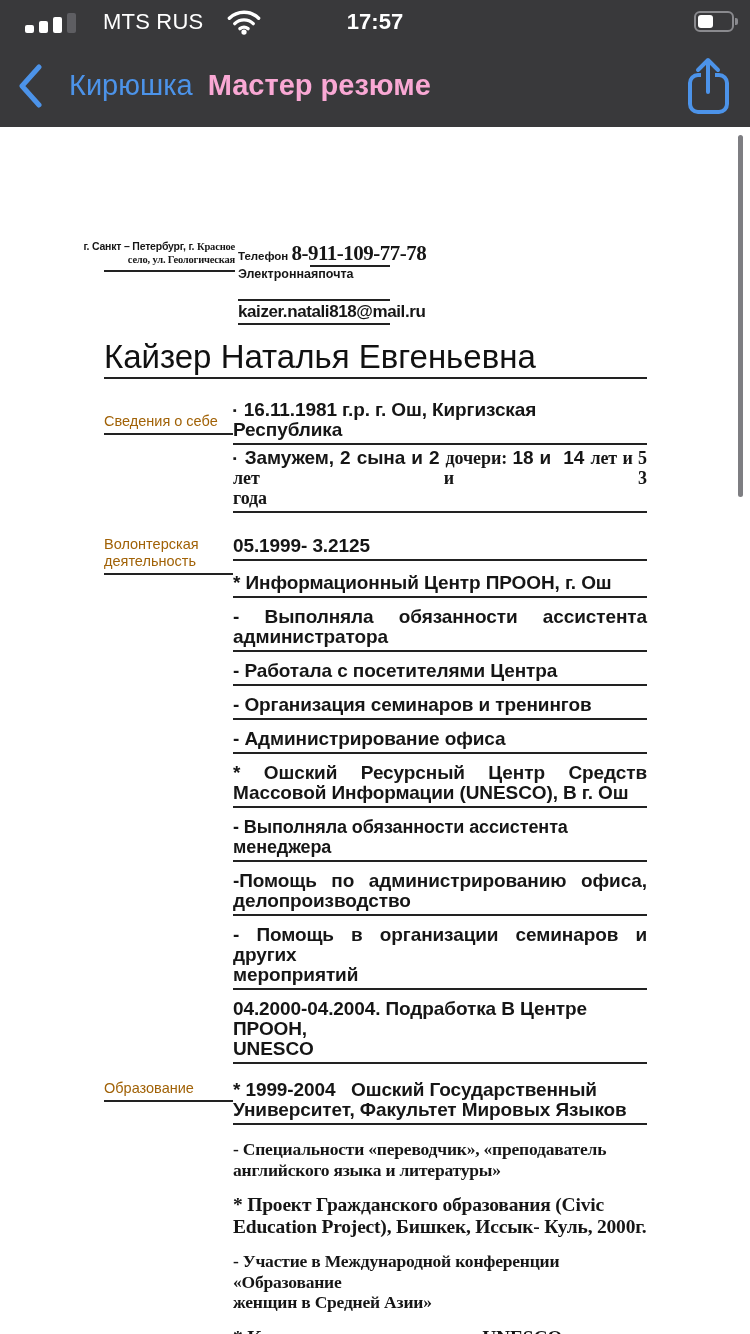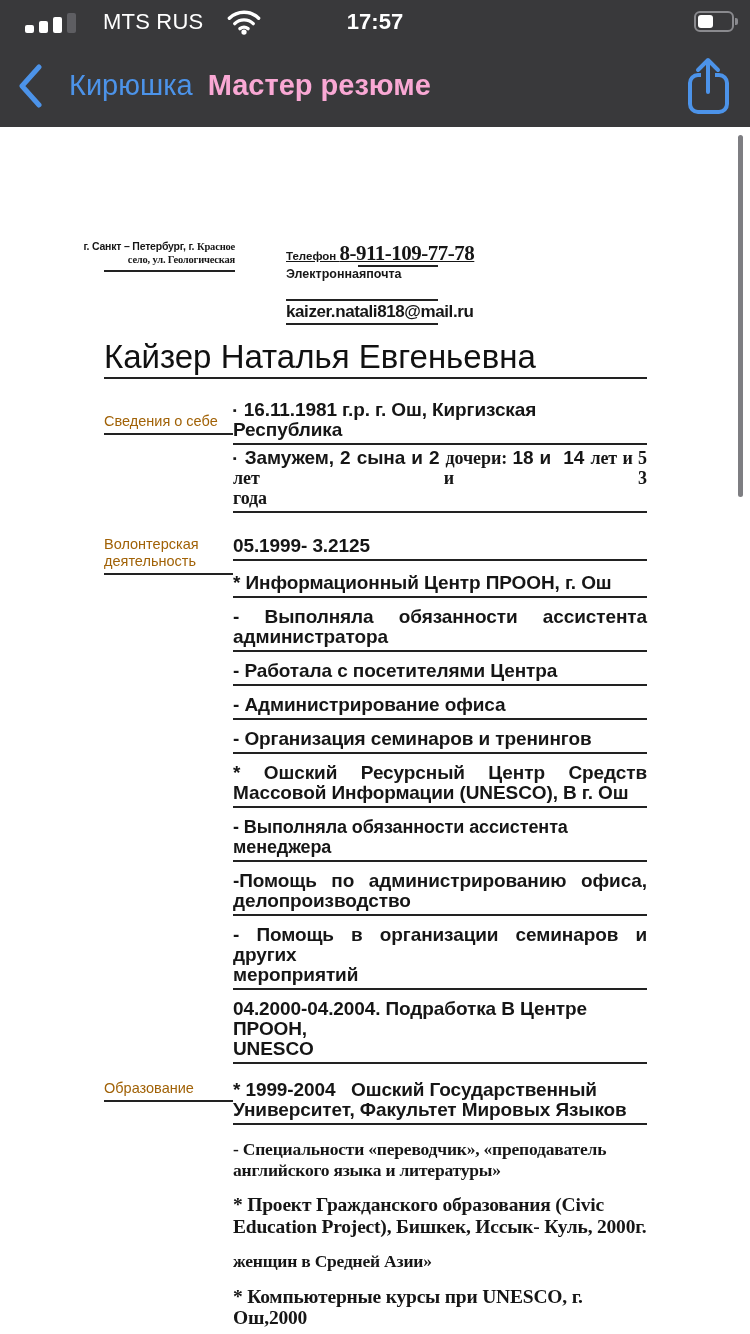--- a/index.html
+++ b/index.html
@@ -28,27 +28,27 @@
   .back-label { font-size:29px; font-weight:400; color:#4C93E9; }
   .nav-title { margin-left:15px; font-size:29px; font-weight:700; color:#f9a8d4; }
   .share-btn { margin-left:auto; cursor:pointer; display:flex; }
 
   
   .doc { position:absolute; top:127px; left:0; width:750px; height:1207px;
          background:#fff; padding:114px 103px 0 104px; color:#161616; }
   .scroll-thumb { position:absolute; right:7px; top:135px; width:5px; height:362px;
                   background:#7E7E82; border-radius:3px; }
 
-  .contact { display:flex; margin-bottom:3px;gap:48px; }
+  .contact { display:flex; margin-bottom:3px; }
   .addr-cell { position:relative; width:131px; height:31px; border-bottom:2px solid #222; }
   .addr-in { position:absolute; right:0; bottom:4px; text-align:right; white-space:nowrap;
              font-size:10.5px; line-height:12.5px; font-weight:bold; letter-spacing:-.2px; }
   .serif { font-family:"Liberation Serif", serif; }
   .right-cell { width:152px; margin-left:3px; }
-  .phone-row { white-space:nowrap;text-decoration:underline; }
+  .phone-row { white-space:nowrap; }
   .phone-label { font-size:11.5px; font-weight:bold; }
   .phone-num { font-family:"Liberation Serif", serif; font-size:21px; font-weight:bold;
                letter-spacing:-.5px; }
   .phone-ul { width:80px; margin-left:auto; border-bottom:2px solid #222; margin-top:-1px; }
   .email-label { font-size:12.5px; font-weight:bold; border-bottom:2px solid #222;
                  padding-bottom:18px; }
   .email { font-size:17px; font-weight:bold; letter-spacing:-.4px; white-space:nowrap;
            border-bottom:2px solid #222; padding:1px 0 1px; }
 
   .name { font-size:33px; font-weight:400; line-height:35px; color:#111;
@@ -155,22 +155,22 @@
     <div class="row">
       <div class="sec-label">Волонтерская деятельность</div>
       <div>
         <div class="sansb cb" style="margin-bottom:12px">05.1999- 3.2125</div>
         <div class="sansb cb">* Информационный Центр ПРООН, г. Ош</div>
         <div class="sansb cb">
           <div class="spread">- Выполняла обязанности ассистента</div>
           <div>администратора</div>
         </div>
         <div class="sansb cb">- Работала с посетителями Центра</div>
+        <div class="sansb cb">- Организация семинаров и тренингов</div>
         <div class="sansb cb">- Администрирование офиса</div>
-        <div class="sansb cb">- Организация семинаров и тренингов</div>
         <div class="sansb cb">
           <div class="spread">* Ошский Ресурсный Центр Средств</div>
           <div>Массовой Информации (UNESCO), В г. Ош</div>
         </div>
         <div class="sansb cb" style="font-size:18px">- Выполняла обязанности ассистента менеджера</div>
         <div class="sansb cb">
           <div class="spread">-Помощь по администрированию офиса,</div>
           <div>делопроизводство</div>
         </div>
         <div class="sansb cb">
@@ -193,20 +193,21 @@
         </div>
         <div class="sm-serif">
           <div>- Специальности «переводчик», «преподаватель</div>
           <div>английского языка и литературы»</div>
         </div>
         <div class="lg-serif">
           <div>* Проект Гражданского образования (Civic</div>
           <div>Education Project), Бишкек, Иссык- Куль, 2000г.</div>
         </div>
         <div class="sm-serif">
+          <div>- Участие в Международной конференции «Образование</div>
           <div>женщин в Средней Азии»</div>
         </div>
         <div class="lg-serif">
           <div>* Компьютерные курсы при UNESCO, г. Ош,2000</div>
 
         </div>
 
       </div>
     </div>
   </div>

